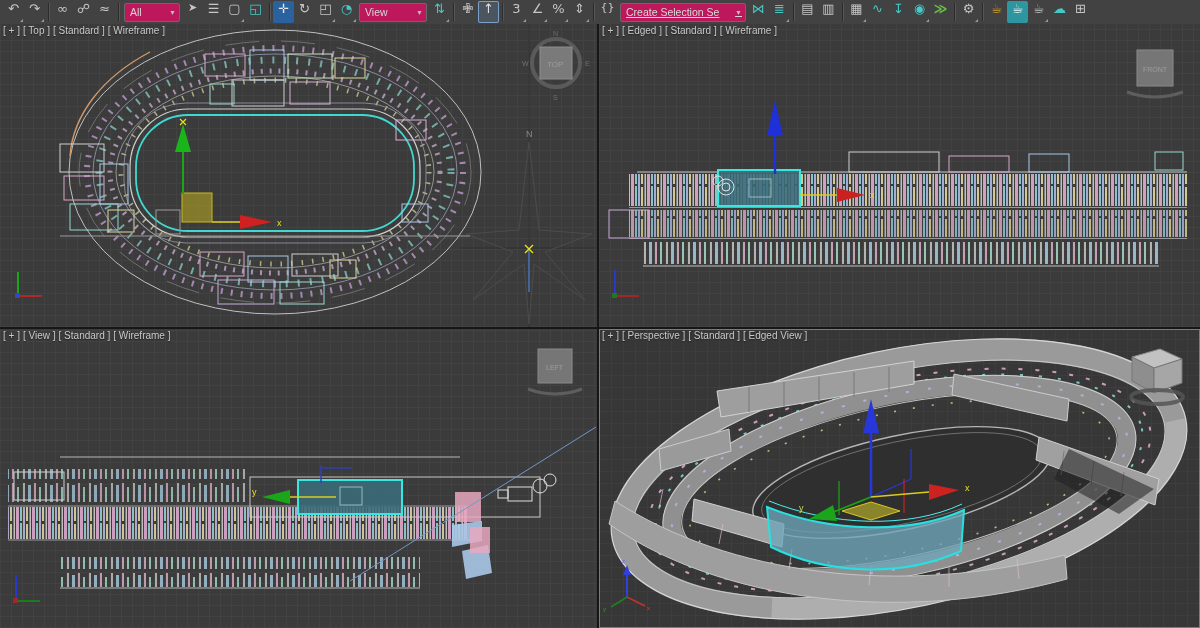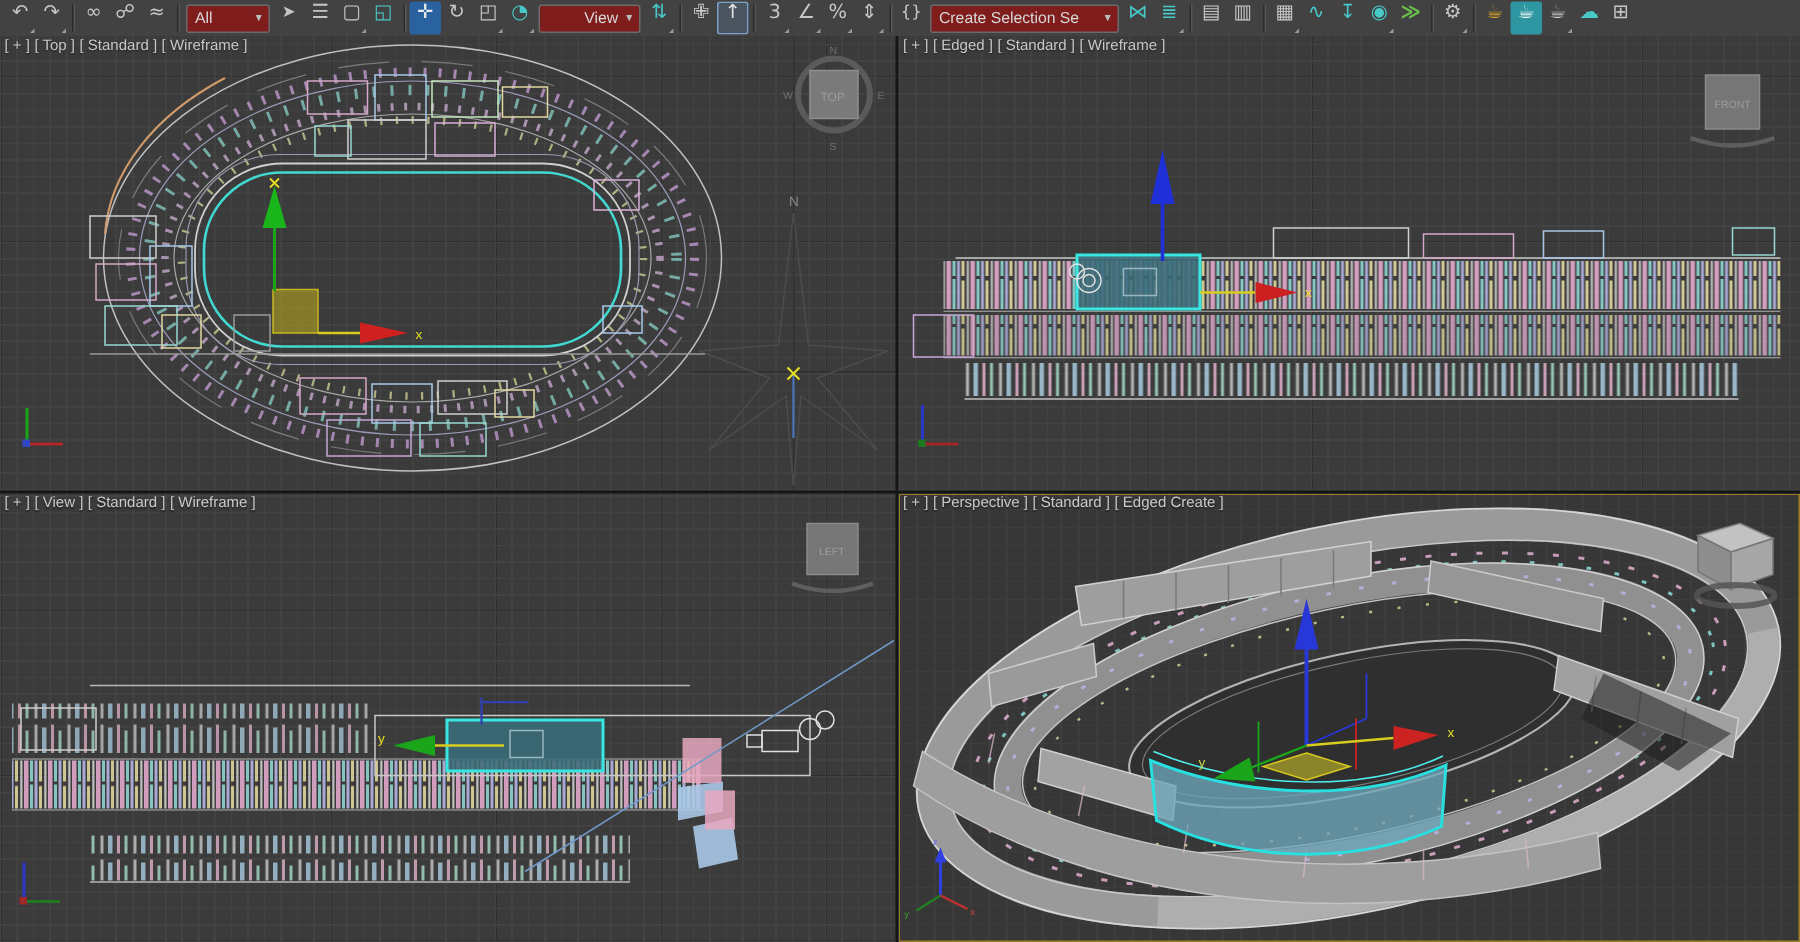--- a/index.html
+++ b/index.html
@@ -13,26 +13,26 @@
   .tool.small{font-size:11px;}
   .tool.active{background:#2a62a0;border-radius:2px;color:#e8e8e8;}
   .tool.boxed{background:#4b5560;box-shadow:inset 0 0 0 1px #7aa0c8;border-radius:2px;color:#e0e0e0;}
   .tool.teal{color:#49c8c8;}
   .tool.green{color:#6cc24a;font-weight:bold;}
   .tool.gold{color:#d8a028;}
   .tool.tealbg{background:#2e96a0;border-radius:2px;color:#eef6f6;}
   .tool.fly::after{content:"";position:absolute;right:1px;bottom:1px;width:0;height:0;
         border-left:3px solid transparent;border-bottom:3px solid #9a9a9a;}
   .sep{width:1px;height:18px;background:#2b2b2b;box-shadow:1px 0 0 #575757;margin:0 3px;flex:0 0 auto;}
-  .dd{height:17px;background:#7f1d1d;border:1px solid #6a6a6a;border-radius:2px;color:#d8d8d8;
+  .dd{height:17px;background:#be185d;border:1px solid #6a6a6a;border-radius:2px;color:#d8d8d8;
       font-size:10.5px;display:flex;align-items:center;padding:0 3px 0 5px;margin:0 2px;
       white-space:nowrap;overflow:hidden;flex:0 0 auto;cursor:default;}
   .dd .lbl{overflow:hidden;text-overflow:clip;flex:1;}
   .dd .arr{font-size:7px;color:#bdbdbd;margin-left:4px;}
-  .dd.w-all{width:46px;}.dd.w-view{width:58px;text-align:right;}.dd.w-sel{width:116px;}
+  .dd.w-all{width:46px;}.dd.w-view{width:58px;}.dd.w-sel{width:116px;text-decoration:underline;}
   
   .vp-wrap{position:absolute;top:24px;left:0;width:1200px;height:604px;display:grid;
            grid-template-columns:597px 601px;grid-template-rows:303px 299px;gap:2px;background:#161616;}
   .vp{position:relative;overflow:hidden;background:#3b3b3b;
       background-image:
         repeating-linear-gradient(90deg,#424242 0 1px,transparent 1px 11px),
         repeating-linear-gradient(0deg,#424242 0 1px,transparent 1px 11px),
         repeating-linear-gradient(90deg,#2f2f2f 0 1px,transparent 1px 55px),
         repeating-linear-gradient(0deg,#2f2f2f 0 1px,transparent 1px 55px);}
   .vp.persp{background:#373737;
@@ -324,21 +324,21 @@
           <rect x="13" y="269" width="5" height="5" fill="#a02828"></rect>
         </g>
       </svg>
     </div>
 
     <div class="vp persp">
       <div class="vp-label">
         <span>[ + ]</span>
         <span>[ Perspective ]</span>
         <span>[ Standard ]</span>
-        <span>[ Edged Create ]</span>
+        <span>[ Edged View ]</span>
       </div>
       <svg viewBox="0 0 601 301">
         <g>
           <g transform="rotate(-12 300 150)" fill="none">
             <ellipse cx="300" cy="150" rx="282" ry="118" stroke="#9a9a9a" stroke-width="22"></ellipse>
             <ellipse cx="300" cy="150" rx="282" ry="118" stroke="#bcbcbc" stroke-width="20" stroke-dasharray="480 1300" opacity="0.6"></ellipse>
             <ellipse cx="300" cy="150" rx="293" ry="129" stroke="#d6d6d6" stroke-width="1.2"></ellipse>
             <ellipse cx="300" cy="150" rx="271" ry="107" stroke="#c8c8c8" stroke-width="1"></ellipse>
             <ellipse cx="300" cy="151" rx="256" ry="100" stroke="#d8a8c8" stroke-width="2" stroke-dasharray="4 13" opacity="0.9"></ellipse>
             <ellipse cx="300" cy="151" rx="248" ry="94" stroke="#84d8d0" stroke-width="2" stroke-dasharray="3 16" opacity="0.9"></ellipse>

